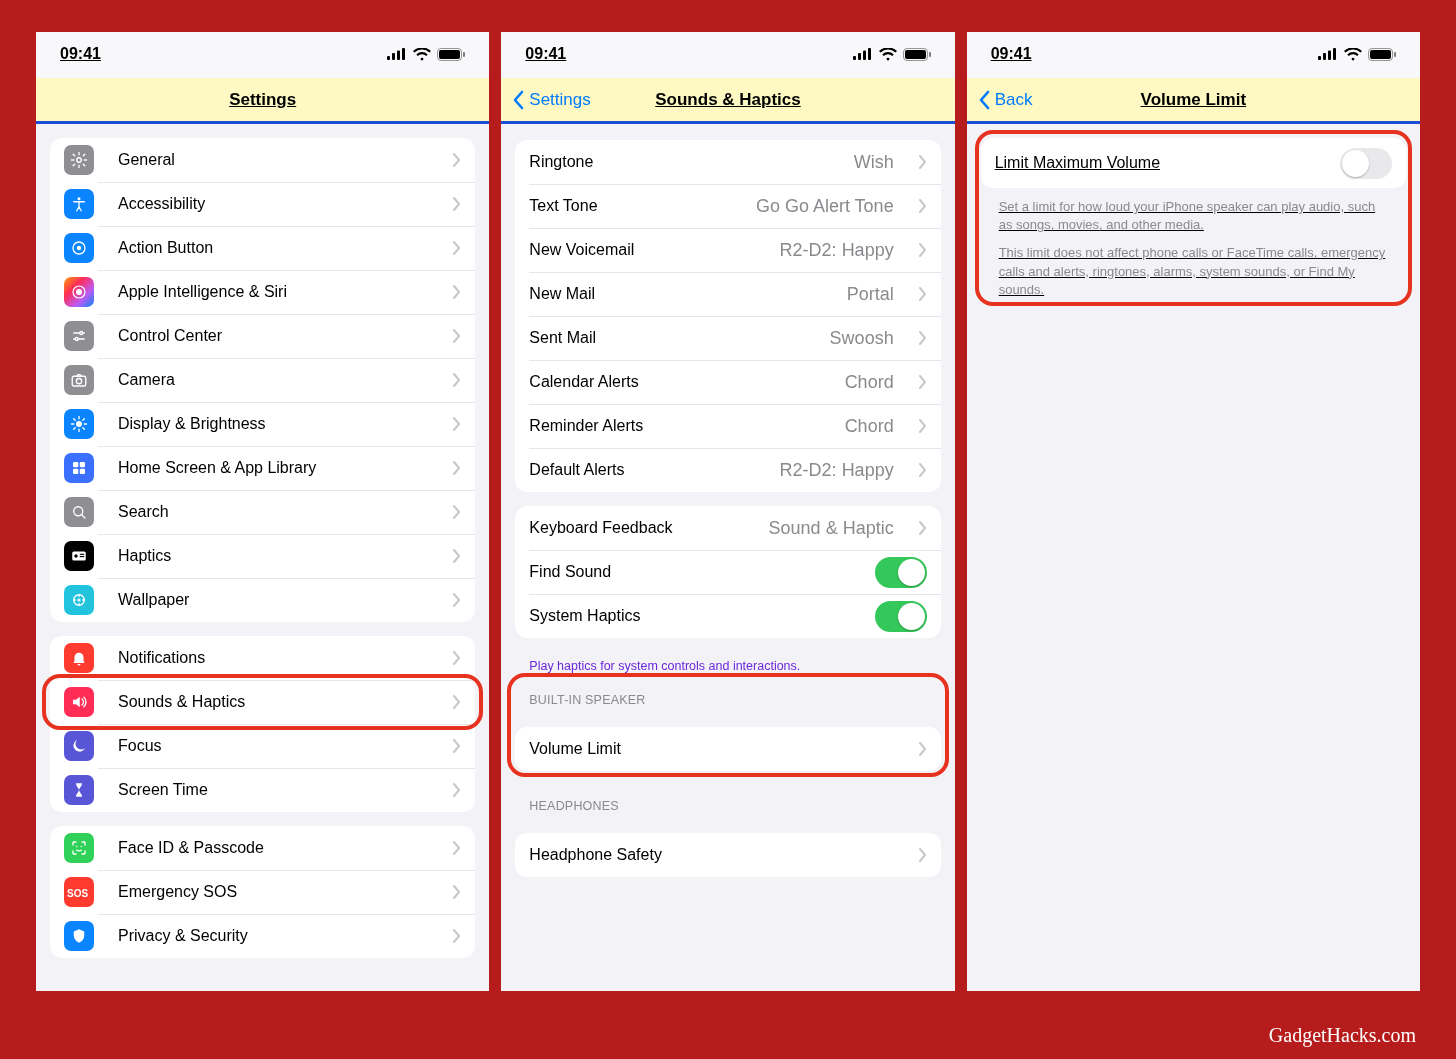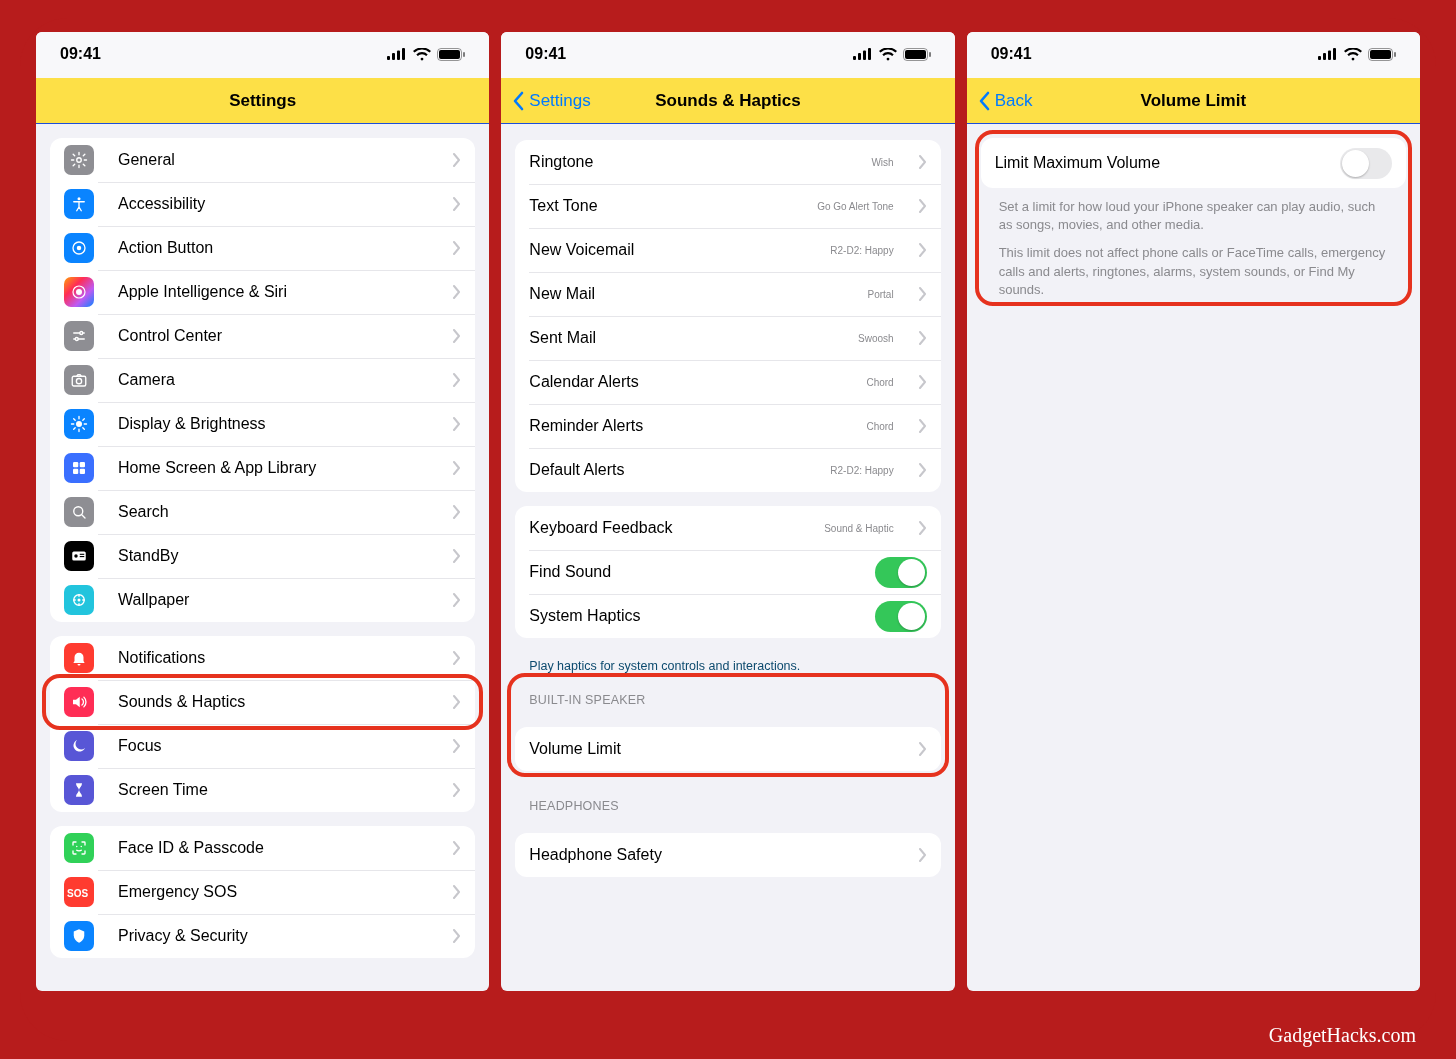--- a/index.html
+++ b/index.html
@@ -16,47 +16,48 @@
   left: 20px; top: 18px; right: 20px; bottom: 18px;
   background: #b71c1c;
   border-radius: 48px;
   display: flex;
   gap: 12px;
   padding: 14px 16px 50px 16px;
 }
 .phone {
   flex: 1 1 0;
   background: #f2f2f7;
-  border-radius: 6px;
+  border-radius: 0;
   overflow: hidden;
   display: flex;
   flex-direction: column;
   position: relative;
   min-width: 0;
+  text-decoration: underline;
 }
 .status-bar {
   height: 46px;
   display: flex;
   align-items: center;
   justify-content: space-between;
   padding: 0 24px 2px 24px;
   background: #f8f8fa;
   font-weight: 600;
   font-size: 16px;
 }
 .status-right { display: flex; align-items: center; gap: 6px; }
 .status-right svg { display: block; }
 .nav-bar {
   height: 46px;
   display: flex;
   align-items: center;
   justify-content: center;
   position: relative;off;
-  background: #fde047;
-  border-bottom: 1px solid #1d4ed8;
+  background: #fef9c3;
+  border-bottom: 3px solid #1d4ed8;
 }
 .nav-title { font-size: 17px; font-weight: 600; }
 .nav-back {
   position: absolute;
   left: 10px; top: 0; bottom: 0;
   display: flex;
   align-items: center;
   gap: 2px;
   color: #007aff;
   font-size: 17px;
@@ -94,33 +95,33 @@
 .icon {
   width: 30px; height: 30px;
   border-radius: 7px;
   flex: 0 0 auto;
   display: flex; align-items: center; justify-content: center;
   color: #fff;
   font-size: 16px;
   font-weight: 600;
 }
 .row-label { flex: 1 1 auto; font-size: 16px; color: #000; }
-.row-detail { font-size: 10px; color: #8a8a8e; }
+.row-detail { font-size: 18px; color: #8a8a8e; }
 .chev { flex: 0 0 auto; color: #c7c7cc; }
 .chev svg { width: 9px; height: 14px; display: block; }
 .sect-header {
   font-size: 12.5px;
   color: #8a8a8e;
   text-transform: uppercase;
   letter-spacing: 0.2px;
   padding: 14px 28px 6px 28px;
 }
 .sect-footer {
   font-size: 12.5px;
-  color: #0c4a6e;
+  color: #6d28d9;
   padding: 6px 28px 4px 28px;
   line-height: 1.35;
 }
 .toggle {
   width: 52px; height: 31px; border-radius: 31px; position: relative;
   flex: 0 0 auto;
 }
 .toggle.on { background: #34c759; }
 .toggle.off { background: #e9e9eb; }
 .toggle .knob {
@@ -323,21 +324,21 @@
             </div>
             <div class="row">
               <span class="icon" style="background:#000000">
                 <svg width="18" height="18" viewBox="0 0 24 24">
                   <rect x="3" y="6" width="18" height="12" rx="2" fill="#fff"></rect>
                   <circle cx="8" cy="12" r="2.3" fill="#000"></circle>
                   <rect x="13" y="9" width="6" height="1.5" fill="#000"></rect>
                   <rect x="13" y="12" width="6" height="1.5" fill="#000"></rect>
                 </svg>
               </span>
-              <span class="row-label">StandBy</span>
+              <span class="row-label">Haptics</span>
               <span class="chev">
                 <svg viewBox="0 0 9 14">
                   <path d="M2 1l5 6-5 6" stroke="#c7c7cc" stroke-width="2" fill="none" stroke-linecap="round" stroke-linejoin="round"></path>
                 </svg>
               </span>
             </div>
             <div class="row">
               <span class="icon" style="background:#22c4dd">
                 <svg width="18" height="18" viewBox="0 0 24 24">
                   <circle cx="12" cy="12" r="7" stroke="#fff" stroke-width="1.8" fill="none" stroke-linecap="round" stroke-linejoin="round"></circle>

